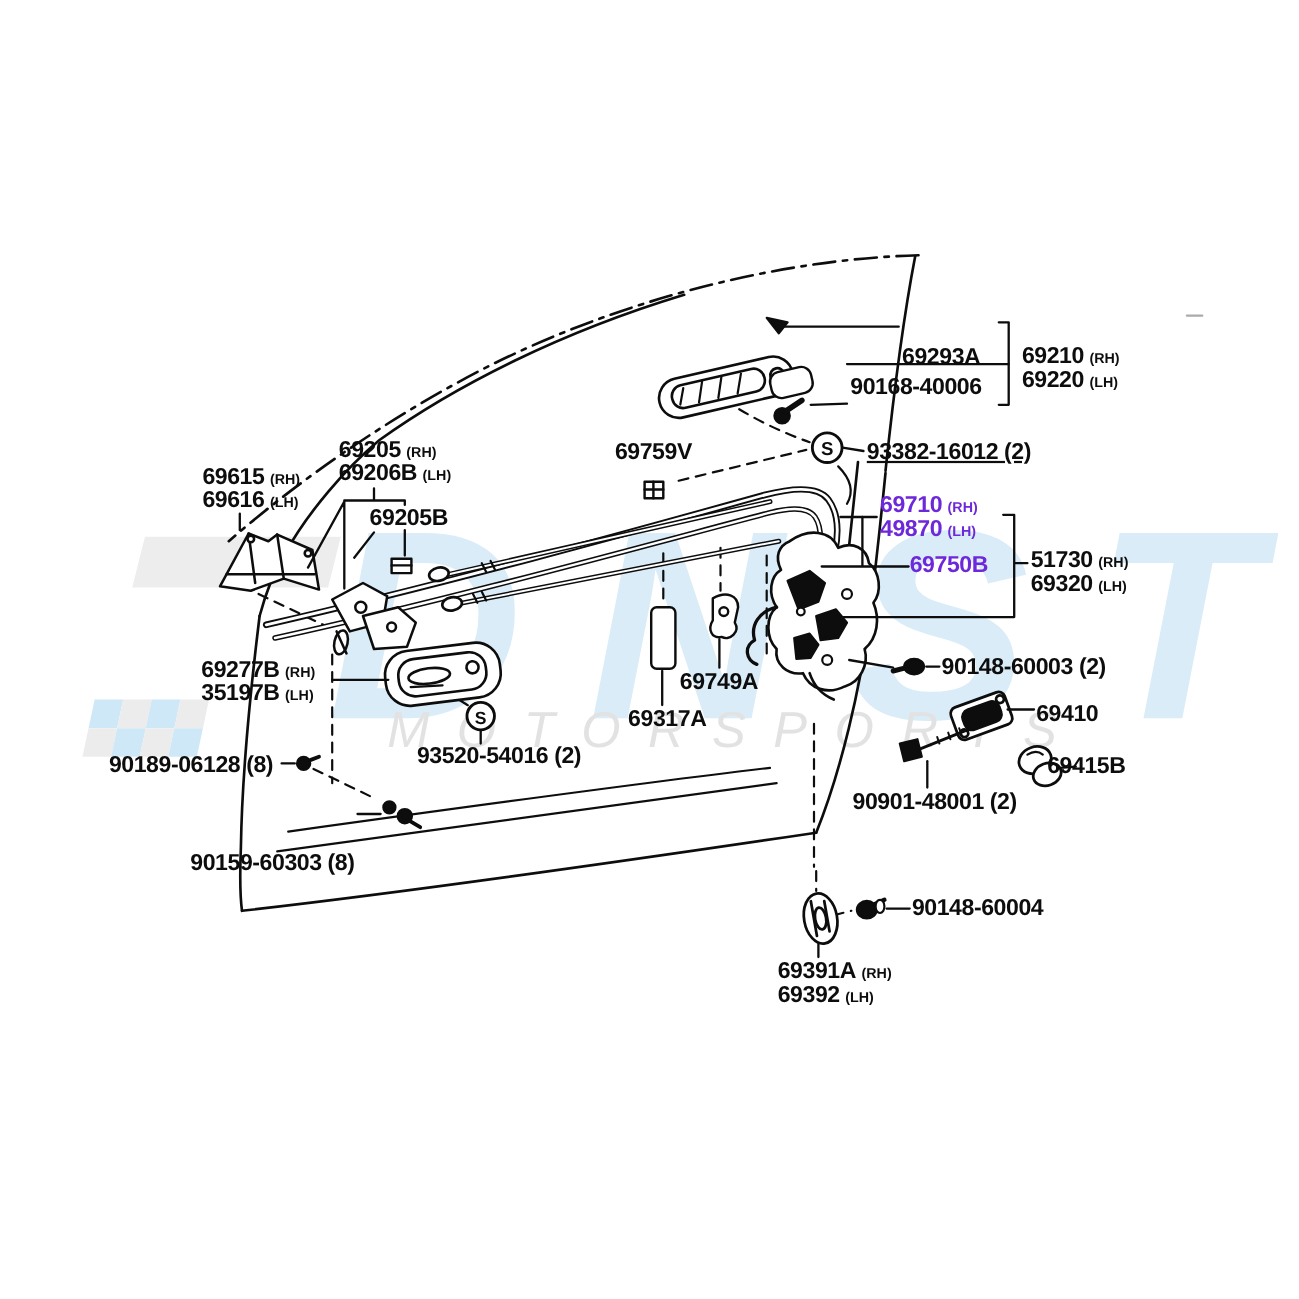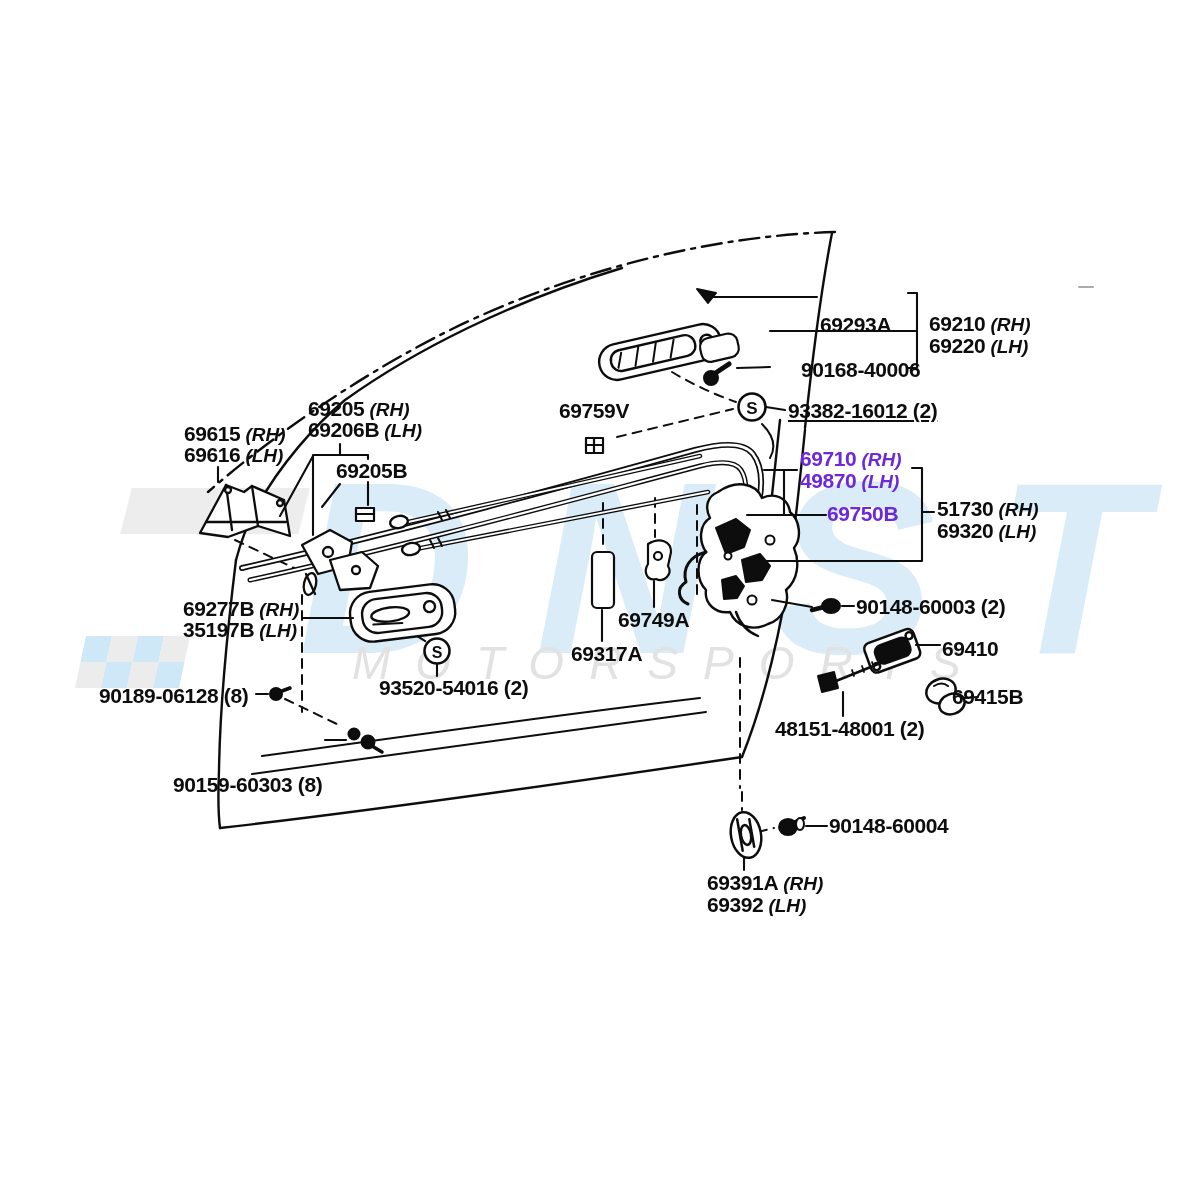--- a/index.html
+++ b/index.html
@@ -13,21 +13,21 @@
             font-weight:bold;font-style:italic;letter-spacing:60px;color:#d9ecf8;
             white-space:nowrap;}
   #wm-sub{position:absolute;left:352px;top:640px;font-size:46px;line-height:1;
           font-style:italic;letter-spacing:25px;color:#e2e2e2;white-space:nowrap;}
   
   #diagram{position:absolute;left:0;top:0;z-index:2;}
   
   #labels-layer{position:absolute;inset:0;z-index:3;}
   .part-label{position:absolute;font-weight:bold;font-size:21px;line-height:22px;
               letter-spacing:-0.4px;color:#0d0d0d;white-space:nowrap;}
-  .part-label .side{font-size:19px;margin-left:5px;letter-spacing:0;font-style:italic;}
+  .part-label .side{font-size:13px;margin-left:5px;letter-spacing:0;}
   .part-label.blue{color:#6d28d9;}
 </style>
 </head>
 <body>
 
 <div id="stage">
 
   <div id="wm-layer">
     <div id="wm-band"></div>
     <div id="wm-brand">DNST</div>
@@ -246,37 +246,37 @@
         <path d="M 747 515 H 826 M 784 470 V 515"></path>
         <path d="M 764 470 H 797"></path>
       </g>
     </g>
   </svg>
 
   <div id="labels-layer">
       <div class="part-label" style="left: 820px; top: 290px; margin-top: 24px;"><span>69293A</span></div>
       <div class="part-label" style="left: 929px; top: 313px;"><span>69210</span><span class="side">(RH)</span></div>
       <div class="part-label" style="left: 929px; top: 335px;"><span>69220</span><span class="side">(LH)</span></div>
-      <div class="part-label" style="left: 773px; top: 359px; margin-left: 28px;"><span>90168-40006</span></div>
+      <div class="part-label" style="left: 773px; top: 341px;"><span>90168-40006</span></div>
       <div class="part-label" style="left: 788px; top: 400px; text-decoration: underline;"><span>93382-16012 (2)</span></div>
       <div class="part-label" style="left: 559px; top: 400px;"><span>69759V</span></div>
       <div class="part-label" style="left: 308px; top: 398px;"><span>69205</span><span class="side">(RH)</span></div>
       <div class="part-label" style="left: 308px; top: 419px;"><span>69206B</span><span class="side">(LH)</span></div>
       <div class="part-label" style="left: 184px; top: 423px;"><span>69615</span><span class="side">(RH)</span></div>
       <div class="part-label" style="left: 184px; top: 444px;"><span>69616</span><span class="side">(LH)</span></div>
       <div class="part-label" style="left: 336px; top: 460px;"><span>69205B</span></div>
       <div class="part-label blue" style="left: 800px; top: 448px;"><span>69710</span><span class="side">(RH)</span></div>
       <div class="part-label blue" style="left: 800px; top: 470px;"><span>49870</span><span class="side">(LH)</span></div>
       <div class="part-label blue" style="left: 827px; top: 503px; text-align: right;"><span>69750B</span></div>
       <div class="part-label" style="left: 937px; top: 498px;"><span>51730</span><span class="side">(RH)</span></div>
       <div class="part-label" style="left: 937px; top: 520px;"><span>69320</span><span class="side">(LH)</span></div>
       <div class="part-label" style="left: 856px; top: 596px;"><span>90148-60003 (2)</span></div>
       <div class="part-label" style="left: 942px; top: 638px;"><span>69410</span></div>
       <div class="part-label" style="left: 952px; top: 686px;"><span>69415B</span></div>
-      <div class="part-label" style="left: 775px; top: 718px;"><span>48151-48001 (2)</span></div>
+      <div class="part-label" style="left: 775px; top: 718px;"><span>90901-48001 (2)</span></div>
       <div class="part-label" style="left: 183px; top: 598px;"><span>69277B</span><span class="side">(RH)</span></div>
       <div class="part-label" style="left: 183px; top: 619px;"><span>35197B</span><span class="side">(LH)</span></div>
       <div class="part-label" style="left: 571px; top: 643px;"><span>69317A</span></div>
       <div class="part-label" style="left: 379px; top: 677px;"><span>93520-54016 (2)</span></div>
       <div class="part-label" style="left: 618px; top: 609px;"><span>69749A</span></div>
       <div class="part-label" style="left: 99px; top: 685px;"><span>90189-06128 (8)</span></div>
       <div class="part-label" style="left: 173px; top: 729px; margin-top: 45px;"><span>90159-60303 (8)</span></div>
       <div class="part-label" style="left: 829px; top: 815px;"><span>90148-60004</span></div>
       <div class="part-label" style="left: 707px; top: 872px;"><span>69391A</span><span class="side">(RH)</span></div>
       <div class="part-label" style="left: 707px; top: 894px;"><span>69392</span><span class="side">(LH)</span></div>

